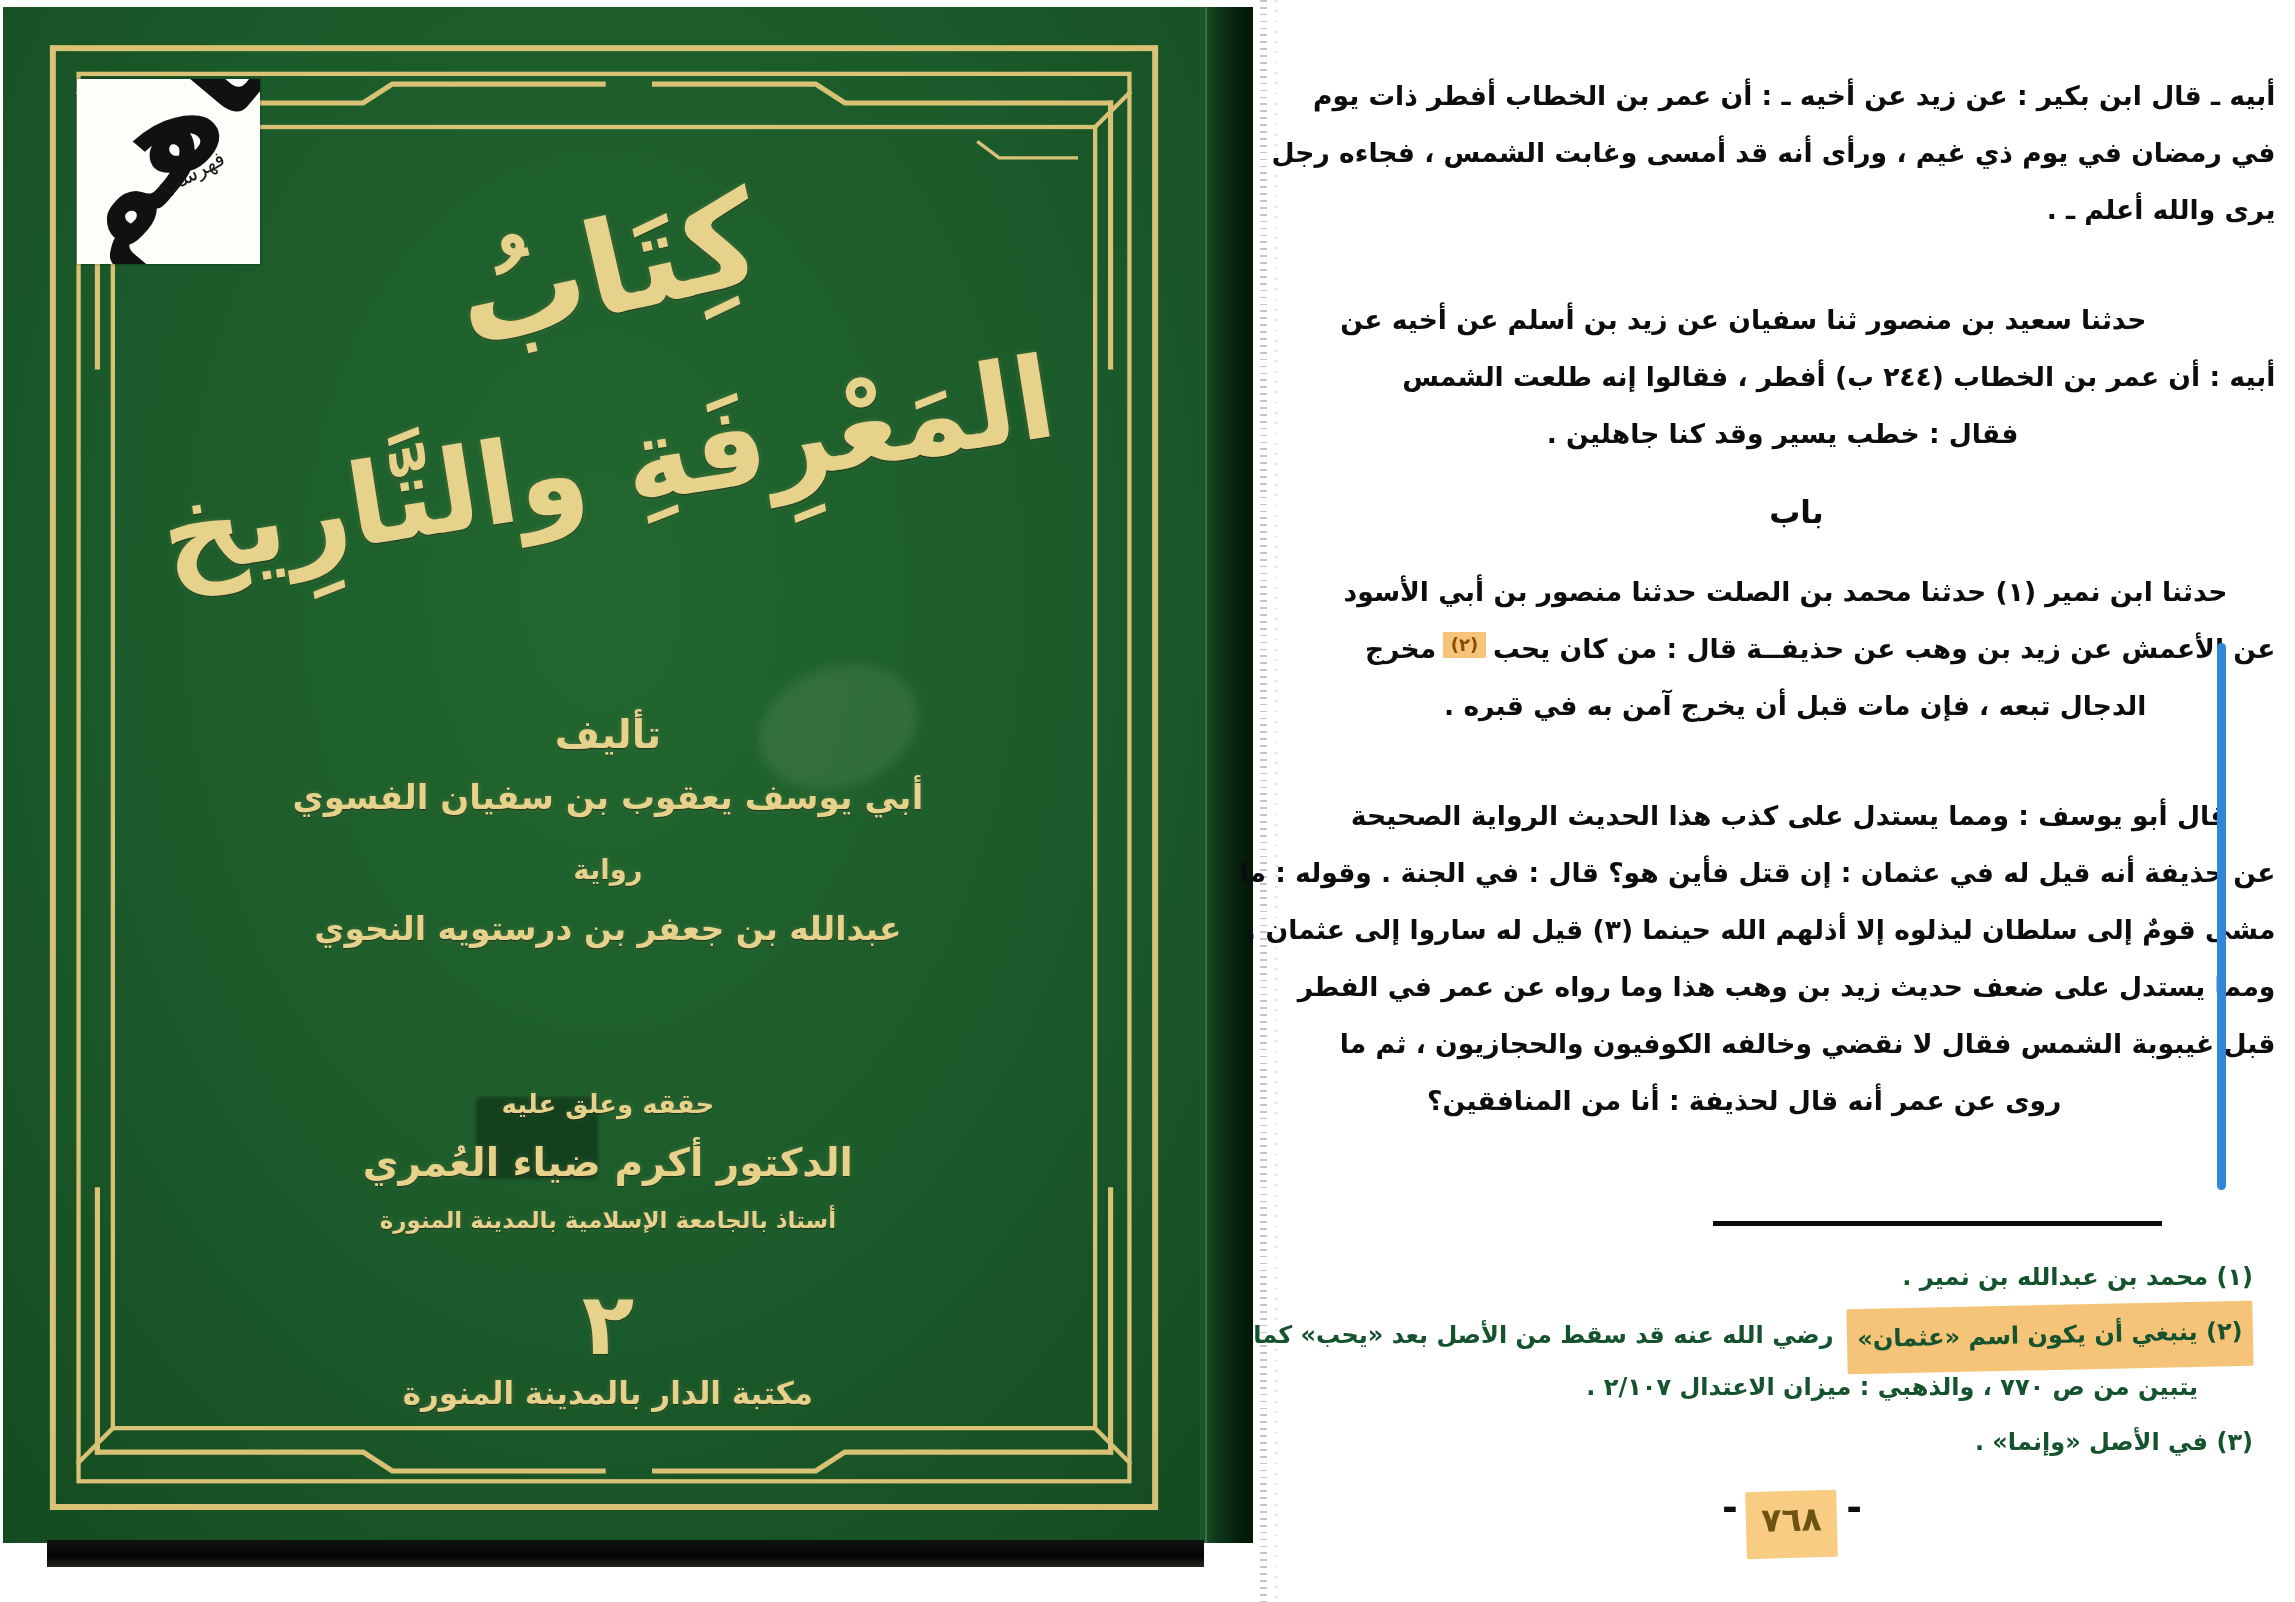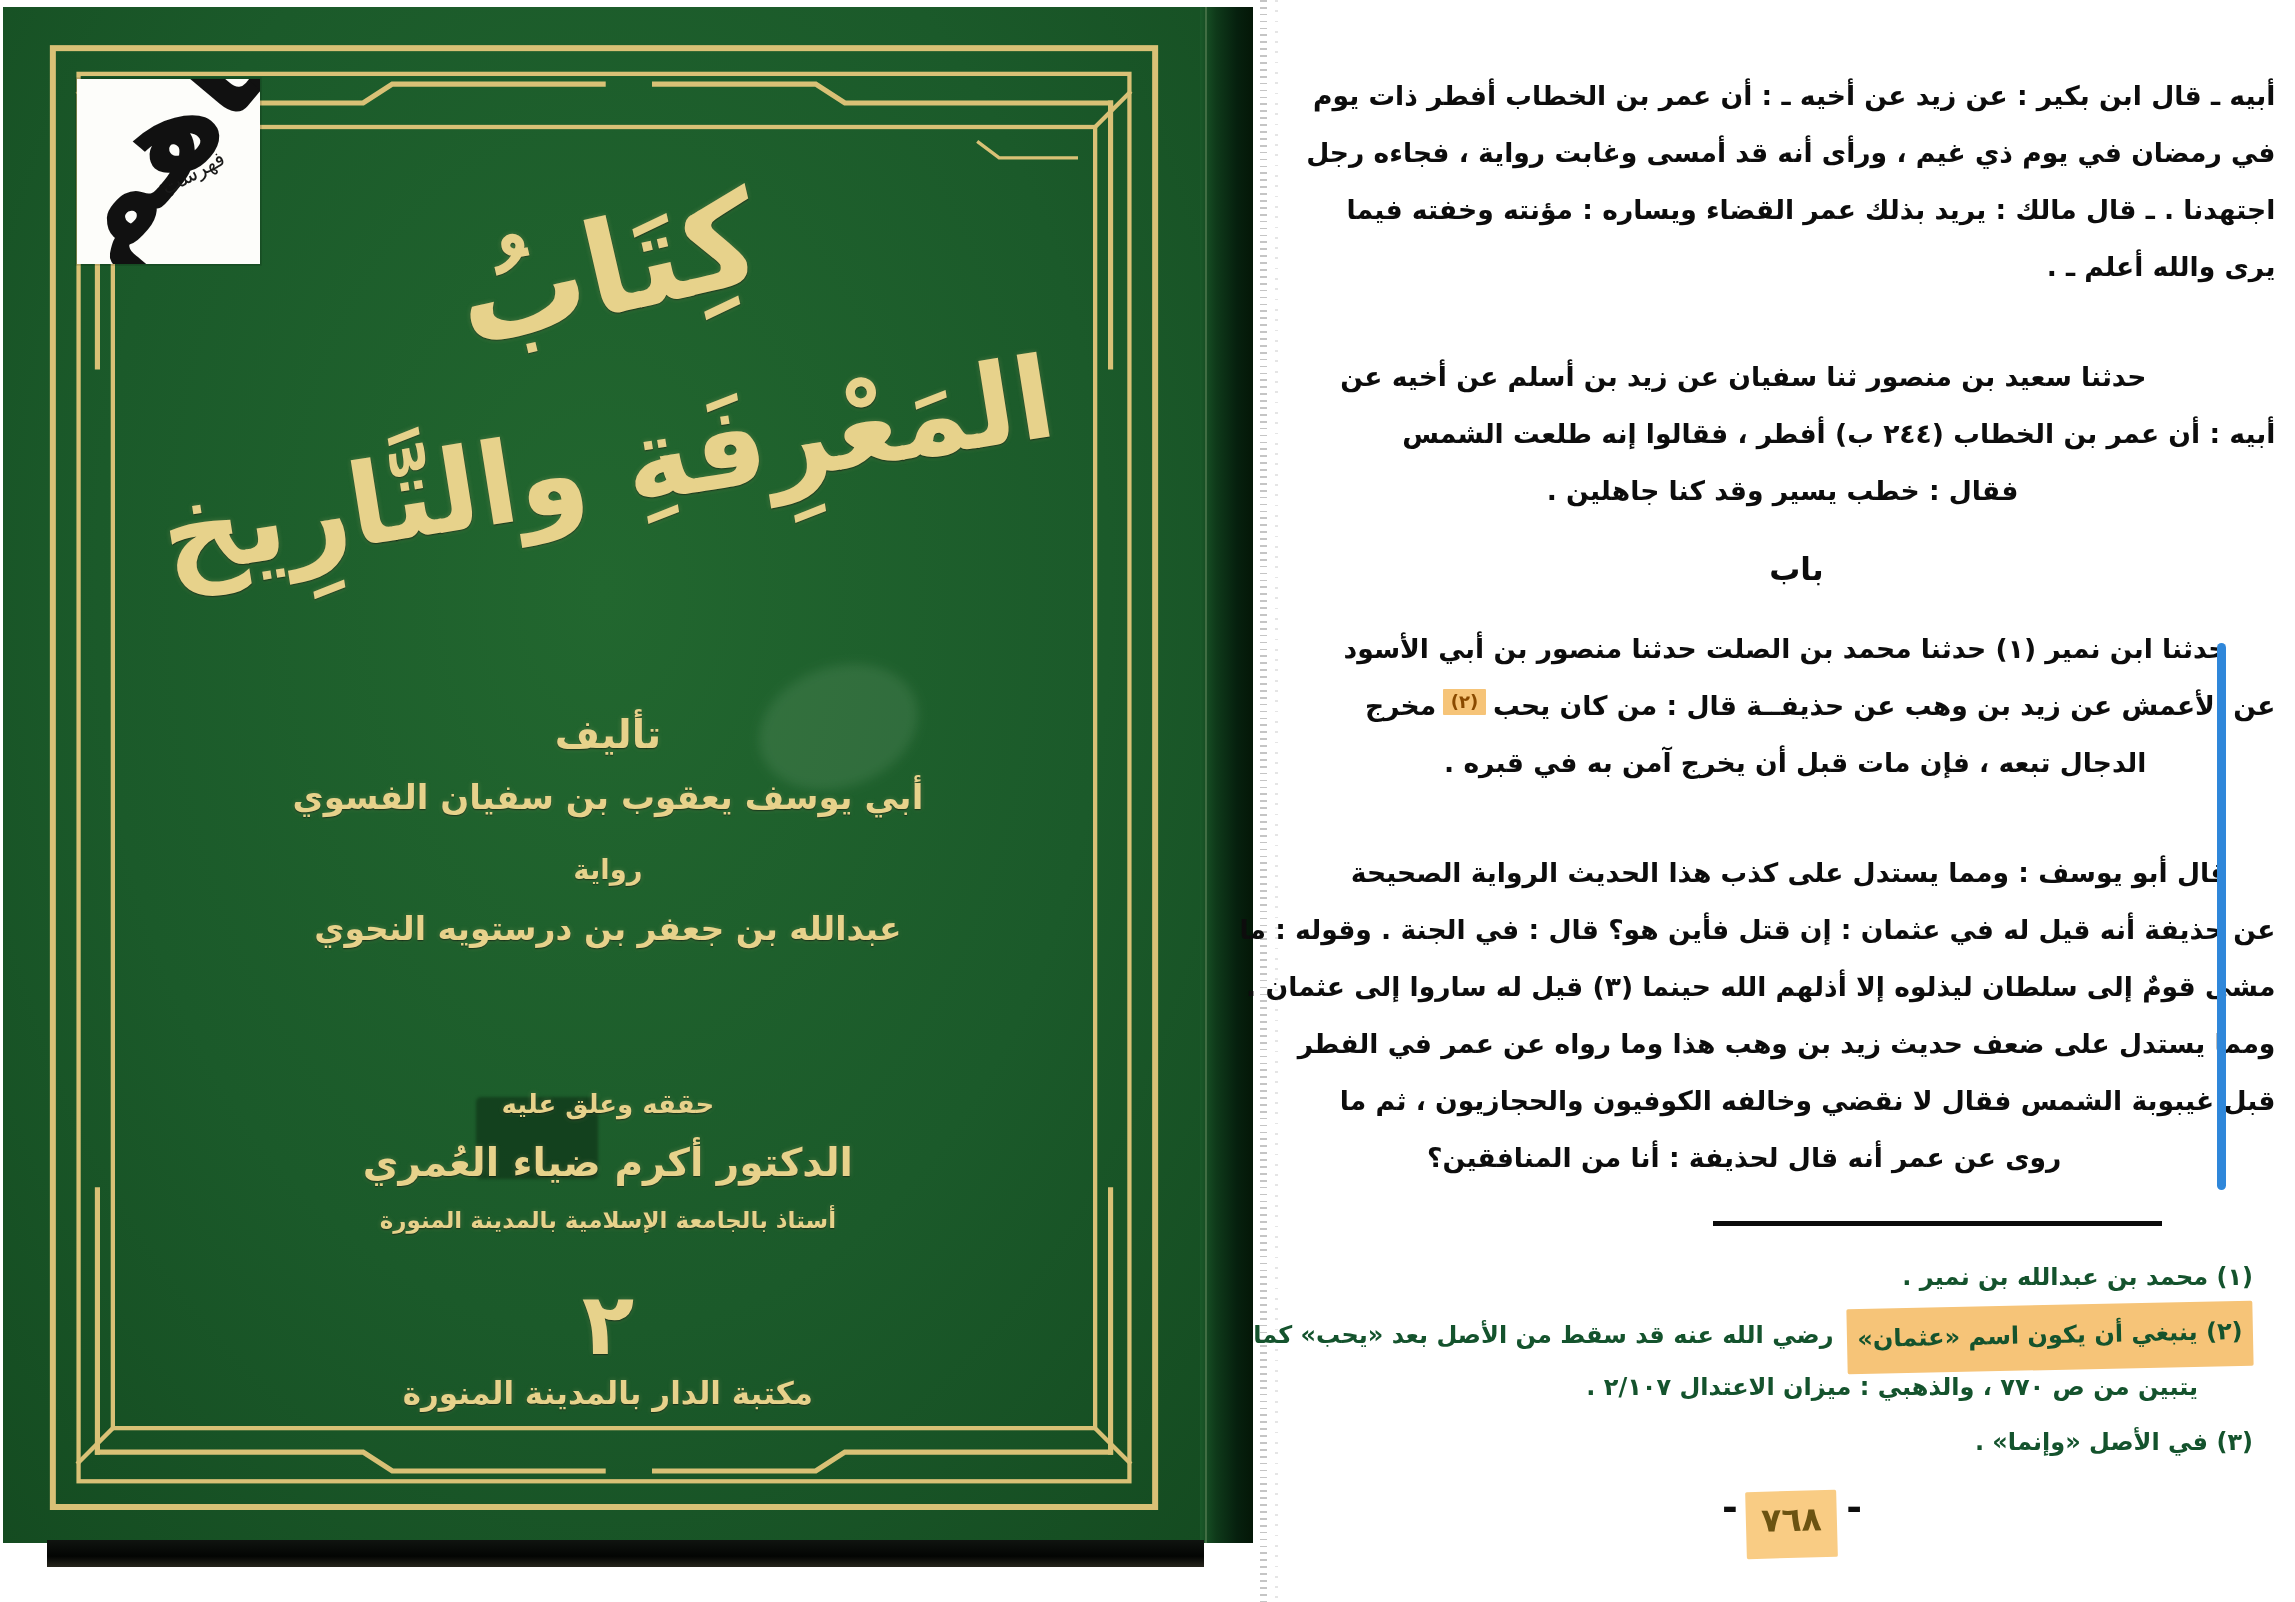--- a/index.html
+++ b/index.html
@@ -171,22 +171,21 @@
   </div>
 
   <div class="bottom-edge"></div>
   <div class="noise-strip"></div>
   <div class="noise-strip2"></div>
 
   <div class="page">
 
     <div class="body">
       <div class="line">أبيه ـ قال ابن بكير : عن زيد عن أخيه ـ : أن عمر بن الخطاب أفطر ذات يوم</div>
-      <div class="line">في رمضان في يوم ذي غيم ، ورأى أنه قد أمسى وغابت رواية ، فجاءه رجل</div>
-      <div class="line">اجتهدنا . ـ قال مالك : يريد بذلك عمر القضاء ويساره : مؤنته وخفته فيما</div>
+      <div class="line">في رمضان في يوم ذي غيم ، ورأى أنه قد أمسى وغابت الشمس ، فجاءه رجل</div>
       <div class="line">يرى والله أعلم ـ .</div>
 
       <div class="line gap-p ind-md">حدثنا سعيد بن منصور ثنا سفيان عن زيد بن أسلم عن أخيه عن</div>
       <div class="line">أبيه : أن عمر بن الخطاب (٢٤٤ ب) أفطر ، فقالوا إنه طلعت الشمس</div>
       <div class="line ind-lg">فقال : خطب يسير وقد كنا جاهلين .</div>
 
       <div class="bab gap-s">باب</div>
 
       <div class="line gap-s ind-sm">حدثنا ابن نمير (١) حدثنا محمد بن الصلت حدثنا منصور بن أبي الأسود</div>
       <div class="line"><span>عن الأعمش عن زيد بن وهب عن حذيفــة قال : من كان يحب</span><span class="fn-marker-hl">(٢)</span><span>مخرج</span></div>

